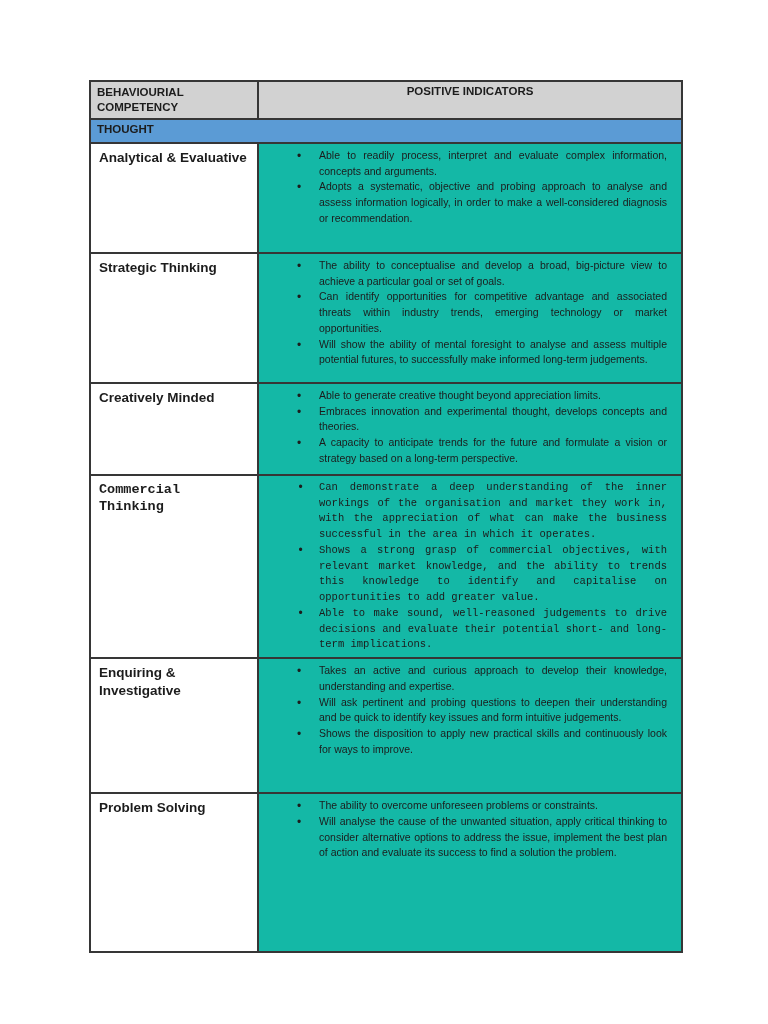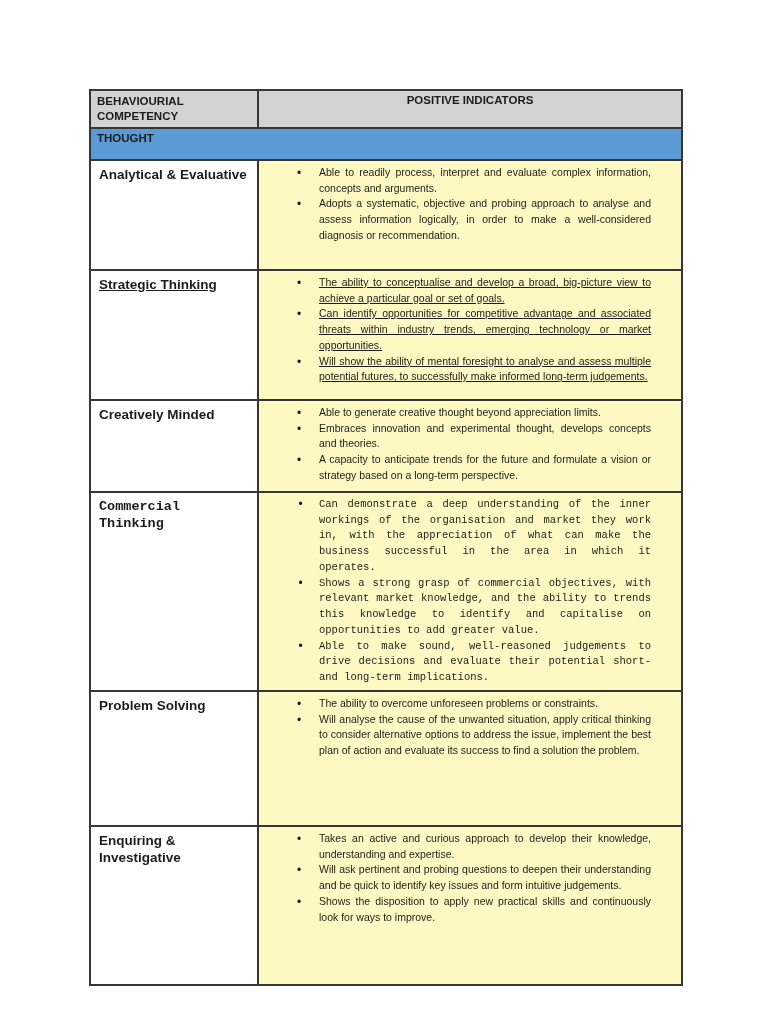--- a/index.html
+++ b/index.html
@@ -16,21 +16,21 @@
     color: var(--text-color);
   }
   .page {
     position: relative;
     width: 768px; height: 1024px;
     background: #ffffff;
     overflow: hidden;
   }
   .competency-table {
     position: absolute;
-    left: 89px; top: 89px;
+    left: 89px; top: 80px;
     width: 592px;
     border-collapse: collapse;
     table-layout: fixed;
   }
   .col-competency { width: 168px; }
   .col-indicators { width: 424px; }
   th, td {
     border: 2px solid var(--border-color);
     vertical-align: top;
   }
@@ -48,33 +48,33 @@
     text-align: center;
     font-size: 11.5px;
     padding: 3px 14px;
     font-weight: bold;
   }
   .section-row td {
     background: var(--section-bg);
     font-weight: bold;
     font-size: 11.5px;
     padding: 3px 6px;
-    height: 32px;
+    height: 24px;
     margin-top: 36px;
   }
   .cell-competency {
     font-weight: bold;
     font-size: 13.5px;
     line-height: 1.3;
     padding: 5px 8px;
     background: #ffffff;
   }
   .cell-indicators {
-    padding: 4px 30px 4px 8px;
-    background: #fef9c3;
+    padding: 4px 14px 4px 8px;
+    background: #14b8a6;
   }
   .cell-indicators ul {
     list-style: none;
     margin: 0;
     padding: 0 0 0 26px;
   }
   .cell-indicators li {
     position: relative;
     padding-left: 26px;
     font-size: 10.5px;
@@ -82,21 +82,21 @@
     text-align: justify;
   }
   .cell-indicators li::before {
     content: "\2022";
     position: absolute;
     left: 4px;
     top: -1px;
     font-size: 12px;
   }
   #rows tr:nth-child(1) td { height: 110px; }
-  #rows tr:nth-child(2) td { height: 130px; text-decoration: underline; }
+  #rows tr:nth-child(2) td { height: 130px; }
   #rows tr:nth-child(3) td { height: 92px; }
   #rows tr:nth-child(4) td { height: 140px; font-family: Liberation Mono, monospace; }
   #rows tr:nth-child(5) td { height: 135px; }
   #rows tr:nth-child(6) td { height: 159px; }
 </style>
 </head>
 <body>
 
 <div class="page">
   <table class="competency-table">
@@ -162,37 +162,37 @@
       <ul>
               <li>Can demonstrate a deep understanding of the inner workings of the organisation and market they work in, with the appreciation of what can make the business successful in the area in which it operates.</li>
               <li>Shows a strong grasp of commercial objectives, with relevant market knowledge, and the ability to trends this knowledge to identify and capitalise on opportunities to add greater value.</li>
               <li>Able to make sound, well-reasoned judgements to drive decisions and evaluate their potential short- and long-term implications.</li>
             </ul>
     </td>
   </tr>
 
   <tr class="data-row">
     <td class="cell-competency">
-      <span>Problem Solving</span>
-    </td>
-    <td class="cell-indicators">
-      <ul>
-              <li>The ability to overcome unforeseen problems or constraints.</li>
-              <li>Will analyse the cause of the unwanted situation, apply critical thinking to consider alternative options to address the issue, implement the best plan of action and evaluate its success to find a solution the problem.</li>
-            </ul>
-    </td>
-  </tr>
-
-  <tr class="data-row">
-    <td class="cell-competency">
       <span>Enquiring &amp; Investigative</span>
     </td>
     <td class="cell-indicators">
       <ul>
               <li>Takes an active and curious approach to develop their knowledge, understanding and expertise.</li>
               <li>Will ask pertinent and probing questions to deepen their understanding and be quick to identify key issues and form intuitive judgements.</li>
               <li>Shows the disposition to apply new practical skills and continuously look for ways to improve.</li>
             </ul>
     </td>
   </tr>
+
+  <tr class="data-row">
+    <td class="cell-competency">
+      <span>Problem Solving</span>
+    </td>
+    <td class="cell-indicators">
+      <ul>
+              <li>The ability to overcome unforeseen problems or constraints.</li>
+              <li>Will analyse the cause of the unwanted situation, apply critical thinking to consider alternative options to address the issue, implement the best plan of action and evaluate its success to find a solution the problem.</li>
+            </ul>
+    </td>
+  </tr>
 </tbody>
   </table>
 </div>
 
 </body></html>

